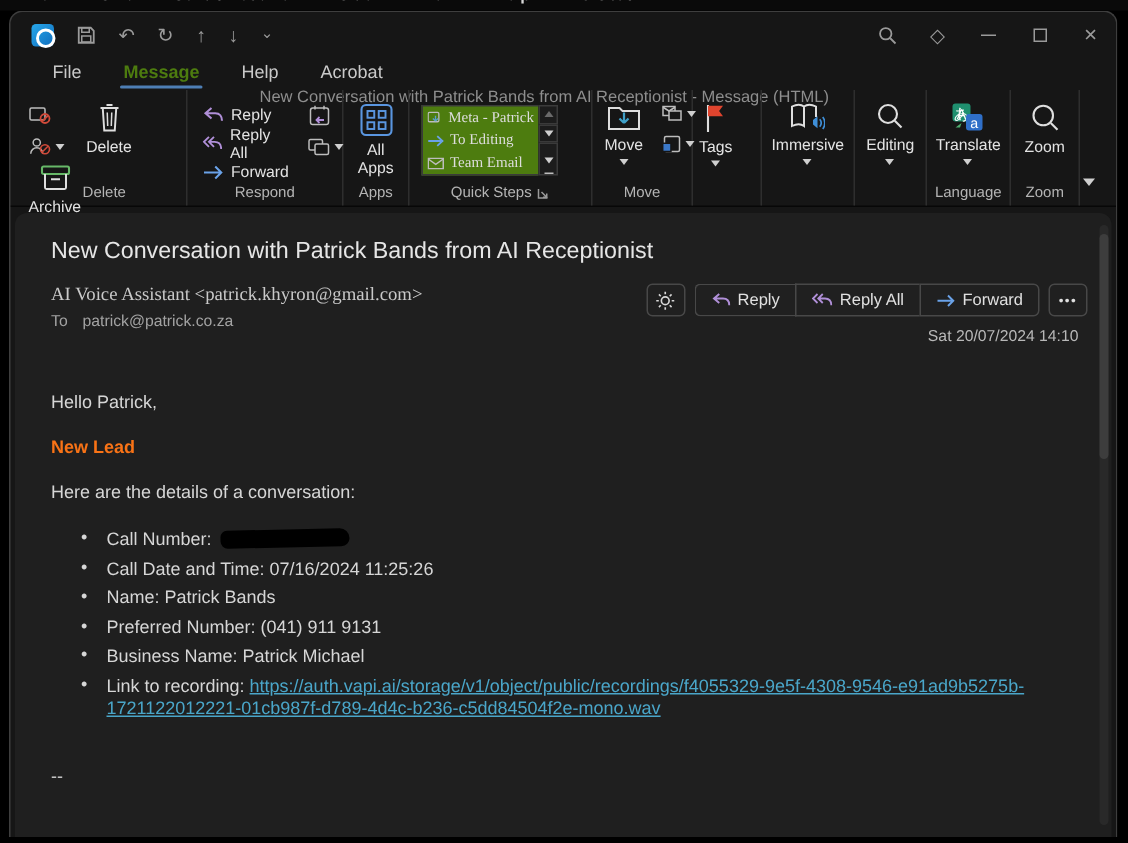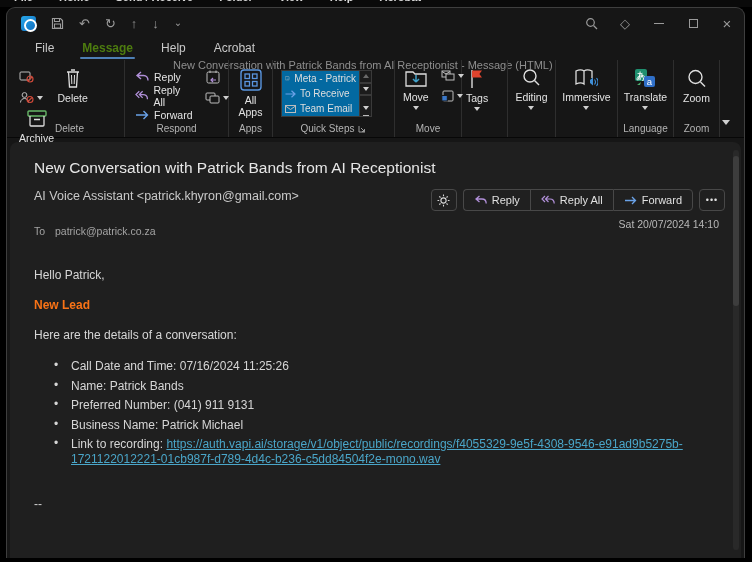--- a/index.html
+++ b/index.html
@@ -52,21 +52,21 @@
   svg { display:block; }
 
   
   .del-left { display:inline-flex; flex-direction:column; gap:8px; margin:4px 6px 0 4px; vertical-align:top; }
   
   .respond-cols { display:flex; }
   .respond-list { display:flex; flex-direction:column; gap:2px; padding-left:10px; padding-top:2px; }
   .respond-extra { display:flex; flex-direction:column; gap:8px; padding:4px 0 0 12px; }
   
   .qs-wrap { display:flex; margin:4px 0 0 8px; }
-  .qs-list { width:78px; background:#0369a1; border:1px solid #3a3a3a; border-right:none; }
+  .qs-list { width:78px; background:#4d7c0f; border:1px solid #3a3a3a; border-right:none;font-family:Liberation Serif, serif; }
   .qs-item { display:flex; align-items:center; gap:4px; height:15px; padding:0 3px;
     font-size:10px; color:#dedede; white-space:nowrap; }
   .qs-scroll { display:flex; flex-direction:column; width:13px; }
   .qs-sbtn { flex:1; border:1px solid #3a3a3a; background:#1c1c1c; display:flex;
     align-items:center; justify-content:center; color:#bdbdbd; }
   .glabel-flex { display:flex; align-items:center; justify-content:center; gap:4px; }
   
   .move-cols { display:flex; }
   .move-extra { display:flex; flex-direction:column; gap:9px; padding:4px 0 0 8px; }
   .iconbtn { display:flex; align-items:center; gap:3px; color:#cfcfcf; }
@@ -78,22 +78,22 @@
   .pane { position:absolute; left:3px; right:3px; top:134px; bottom:0;
     background:#1f1f1f; border-radius:8px 8px 0 0; }
   .pane-scrollbar { position:absolute; right:2px; top:8px; bottom:8px; width:6px;
     background:#292929; border-radius:3px; }
   .pane-thumb { position:absolute; right:2px; top:14px; width:6px; height:150px;
     background:#3d3d3d; border-radius:3px; }
 
   .subject { padding:17px 28px 0 24px; font-size:15.5px; color:#e6e6e6; }
   .hdr-row { display:flex; padding:12px 16px 0 24px; }
   .hdr-left { flex:1; min-width:0; }
-  .sender { font-size:12.5px; color:#c9c9c9; }
-  .to-line { margin-top:22px; font-size:10.5px; color:#a3a3a3; }
+  .sender { font-size:12.5px; color:#c9c9c9;font-family:Liberation Serif, serif; }
+  .to-line { margin-top:4px; font-size:10.5px; color:#a3a3a3; }
   .to-line .to-val { margin-left:7px; color:#a3a3a3; }
   .hdr-right { flex:none; text-align:right; }
   .actions { display:flex; align-items:center; gap:6px; justify-content:flex-end; }
   .act-btn { height:22px; display:inline-flex; align-items:center; gap:5px; padding:0 10px;
     border:1px solid #484848; border-radius:4px; background:#202020; color:#e0e0e0; font-size:11px; }
   .seg { display:inline-flex; }
   .seg .act-btn { border-radius:0; border-right-width:0; }
   .seg .act-btn:first-child { border-radius:4px 0 0 4px; }
   .seg .act-btn:last-child { border-radius:0 4px 4px 0; border-right-width:1px; }
   .sun-btn, .more-btn { width:26px; justify-content:center; padding:0; }
@@ -280,21 +280,21 @@
             <svg width="11" height="9" viewBox="0 0 11 9">
                 <rect x="0.5" y="0.5" width="8" height="7" rx="1" fill="none" stroke="#bdbdbd"></rect>
                 <path d="M6 3v4m0 0l-2-2m2 2l2-2" stroke="#5aa0c8" fill="none"></path>
               </svg>
             <span>Meta - Patrick</span>
           </div>
           <div class="qs-item">
             <svg width="11" height="8" viewBox="0 0 11 8">
                 <path d="M6.5 0.8L10 4 6.5 7.2M0.5 4H9" fill="none" stroke="#6aa2e8" stroke-width="1.2"></path>
               </svg>
-            <span>To Receive</span>
+            <span>To Editing</span>
           </div>
           <div class="qs-item">
             <svg width="11" height="8" viewBox="0 0 11 8">
                 <rect x="0.5" y="0.5" width="10" height="7" fill="none" stroke="#bdbdbd"></rect>
                 <path d="M0.5 1l5 3.5 5-3.5" fill="none" stroke="#bdbdbd"></path>
               </svg>
             <span>Team Email</span>
           </div>
         </div>
         <div class="qs-scroll">
@@ -355,39 +355,39 @@
       <span class="bigbtn">
         <svg width="18" height="21" viewBox="0 0 18 21">
             <line x1="4" y1="2" x2="4" y2="20" stroke="#dedede" stroke-width="1.4"></line>
             <path d="M4 2.5h10l-2.6 3.5L14 9.5H4z" fill="#e0442e"></path>
           </svg>
         <span>Tags</span>
         <span class="caret"></span>
       </span>
     </div>
 
-    <div class="rgroup" style="width:48px; text-align:center">
-      <span class="bigbtn">
-        <svg width="20" height="20" viewBox="0 0 20 20">
-            <circle cx="9" cy="8" r="6" fill="none" stroke="#dedede" stroke-width="1.4"></circle>
-            <line x1="13.5" y1="12.5" x2="18" y2="17" stroke="#dedede" stroke-width="1.4"></line>
-          </svg>
-        <span>Editing</span>
-        <span class="caret"></span>
-      </span>
-    </div>
-
     <div class="rgroup" style="width:62px; text-align:center">
       <span class="bigbtn">
         <svg width="24" height="20" viewBox="0 0 24 20">
             <path d="M2 3c3-1.5 6-1.5 8 0v13c-2-1.5-5-1.5-8 0zM10 3c2-1.5 5-1.5 8 0v7" fill="none" stroke="#dedede" stroke-width="1.3"></path>
             <path d="M16 12l3-2.5v8L16 15z" fill="#3f8fd8"></path>
             <path d="M20.5 11.5a4 4 0 010 5M22.5 10a6.5 6.5 0 010 8" fill="none" stroke="#3f8fd8" stroke-width="1.1"></path>
           </svg>
         <span>Immersive</span>
+        <span class="caret"></span>
+      </span>
+    </div>
+
+    <div class="rgroup" style="width:48px; text-align:center">
+      <span class="bigbtn">
+        <svg width="20" height="20" viewBox="0 0 20 20">
+            <circle cx="9" cy="8" r="6" fill="none" stroke="#dedede" stroke-width="1.4"></circle>
+            <line x1="13.5" y1="12.5" x2="18" y2="17" stroke="#dedede" stroke-width="1.4"></line>
+          </svg>
+        <span>Editing</span>
         <span class="caret"></span>
       </span>
     </div>
 
     <div class="rgroup" style="width:56px; text-align:center">
       <span class="bigbtn">
         <svg width="22" height="20" viewBox="0 0 22 20">
           <rect x="1" y="1" width="12" height="12" rx="2" fill="#1f8f6f"></rect>
           <text x="7" y="11" text-anchor="middle" font-size="10" fill="#fff" font-family="Liberation Sans, sans-serif">あ</text>
           <text x="7" y="11" text-anchor="middle" font-size="9.5" fill="#fff" font-family="Liberation Sans, sans-serif">A</text>
@@ -474,20 +474,23 @@
         <div class="timestamp">Sat 20/07/2024 14:10</div>
       </div>
     </div>
 
     <div class="mailbody">
       <p>Hello Patrick,</p>
       <p class="lead">New Lead</p>
       <p>Here are the details of a conversation:</p>
 
       <ul class="detail">
+        <li>
+          <span>Call Number:</span><span class="redact"></span>
+        </li>
         <li>Call Date and Time: 07/16/2024 11:25:26</li>
         <li>Name: Patrick Bands</li>
         <li>Preferred Number: (041) 911 9131</li>
         <li>Business Name: Patrick Michael</li>
         <li>
           <span>Link to recording: </span><a class="rec-link" href="#">https://auth.vapi.ai/storage/v1/object/public/recordings/f4055329-9e5f-4308-9546-e91ad9b5275b-1721122012221-01cb987f-d789-4d4c-b236-c5dd84504f2e-mono.wav</a>
         </li>
       </ul>
 
       <div class="sig">

